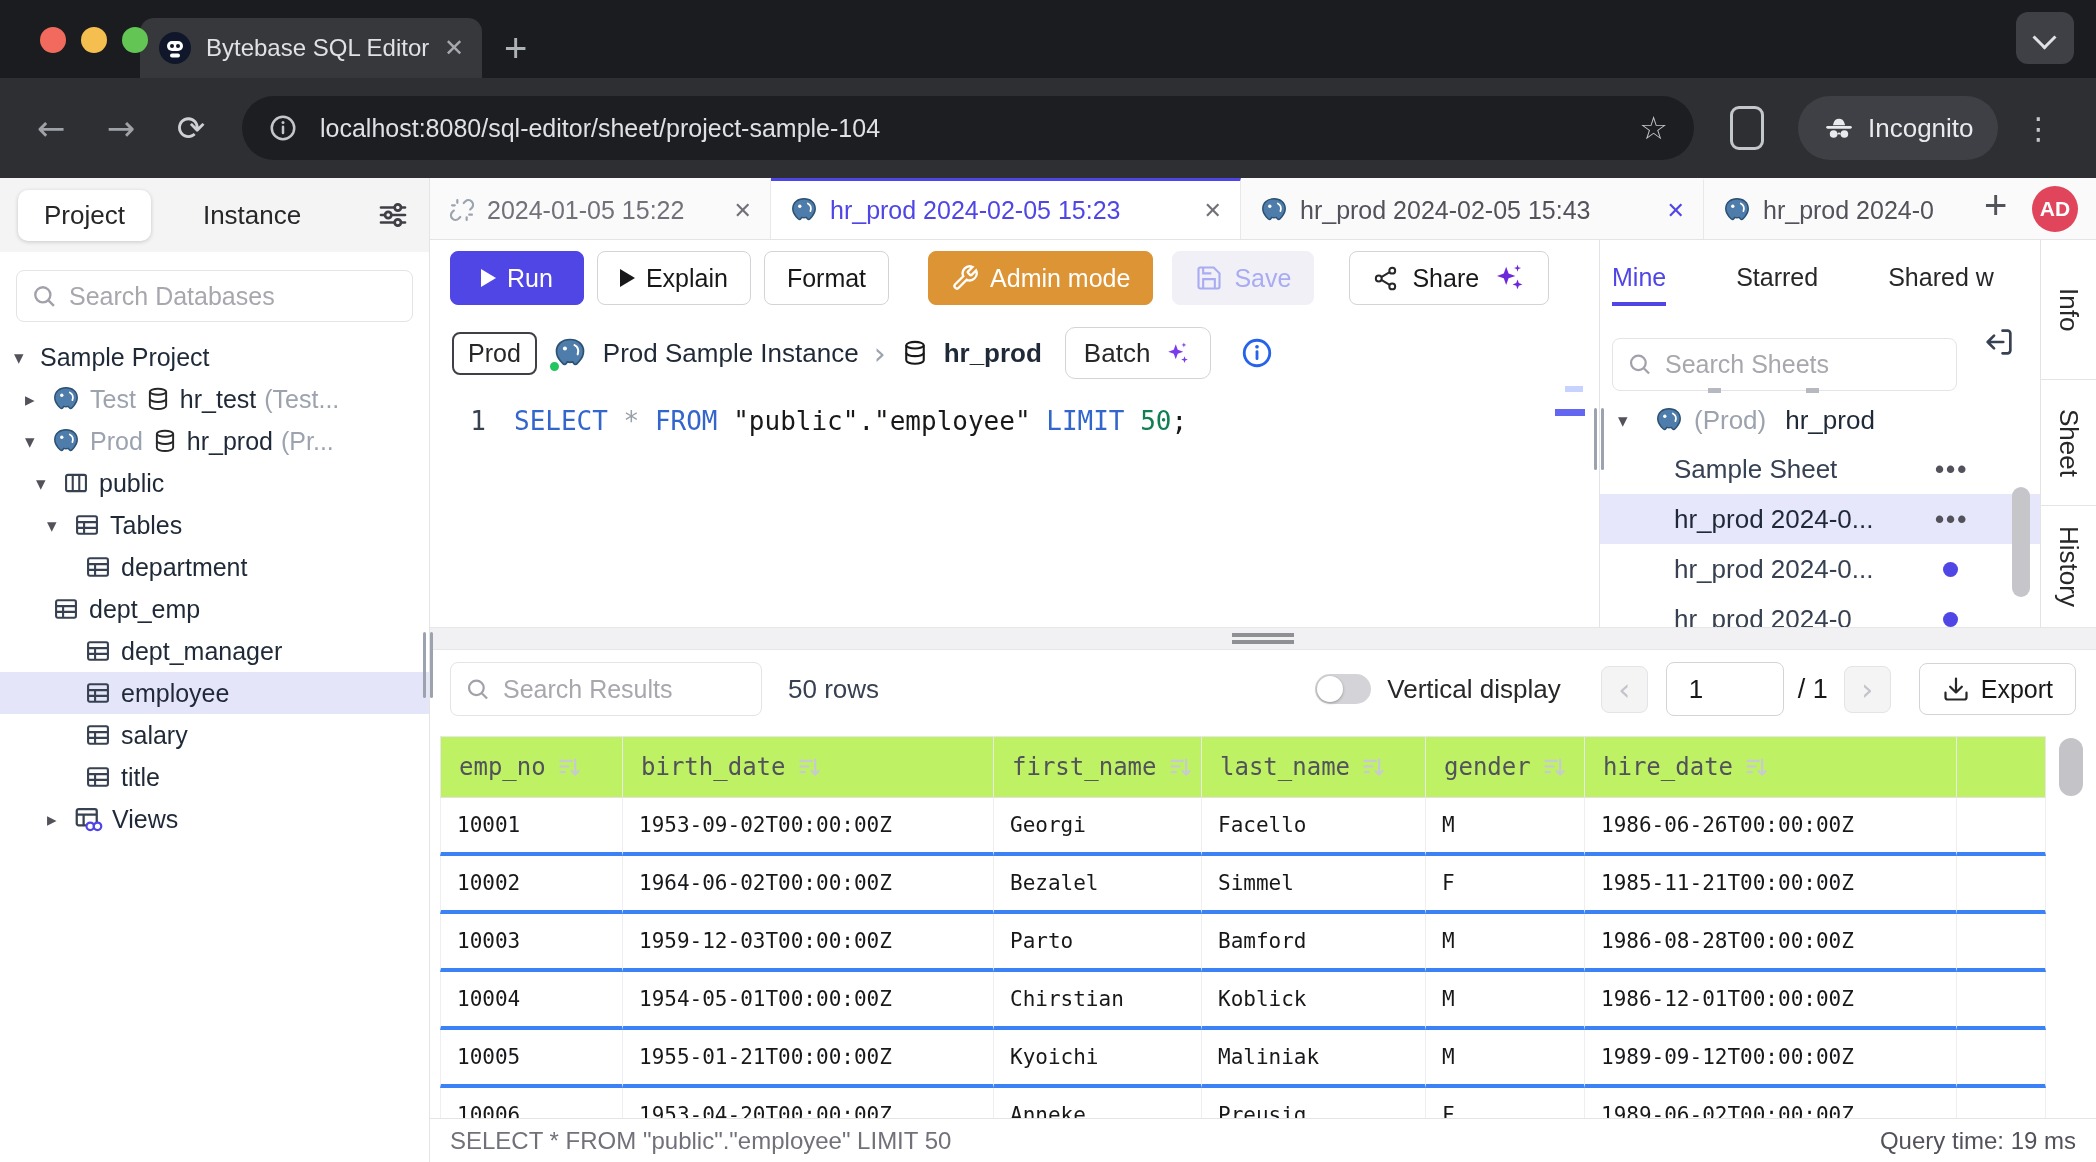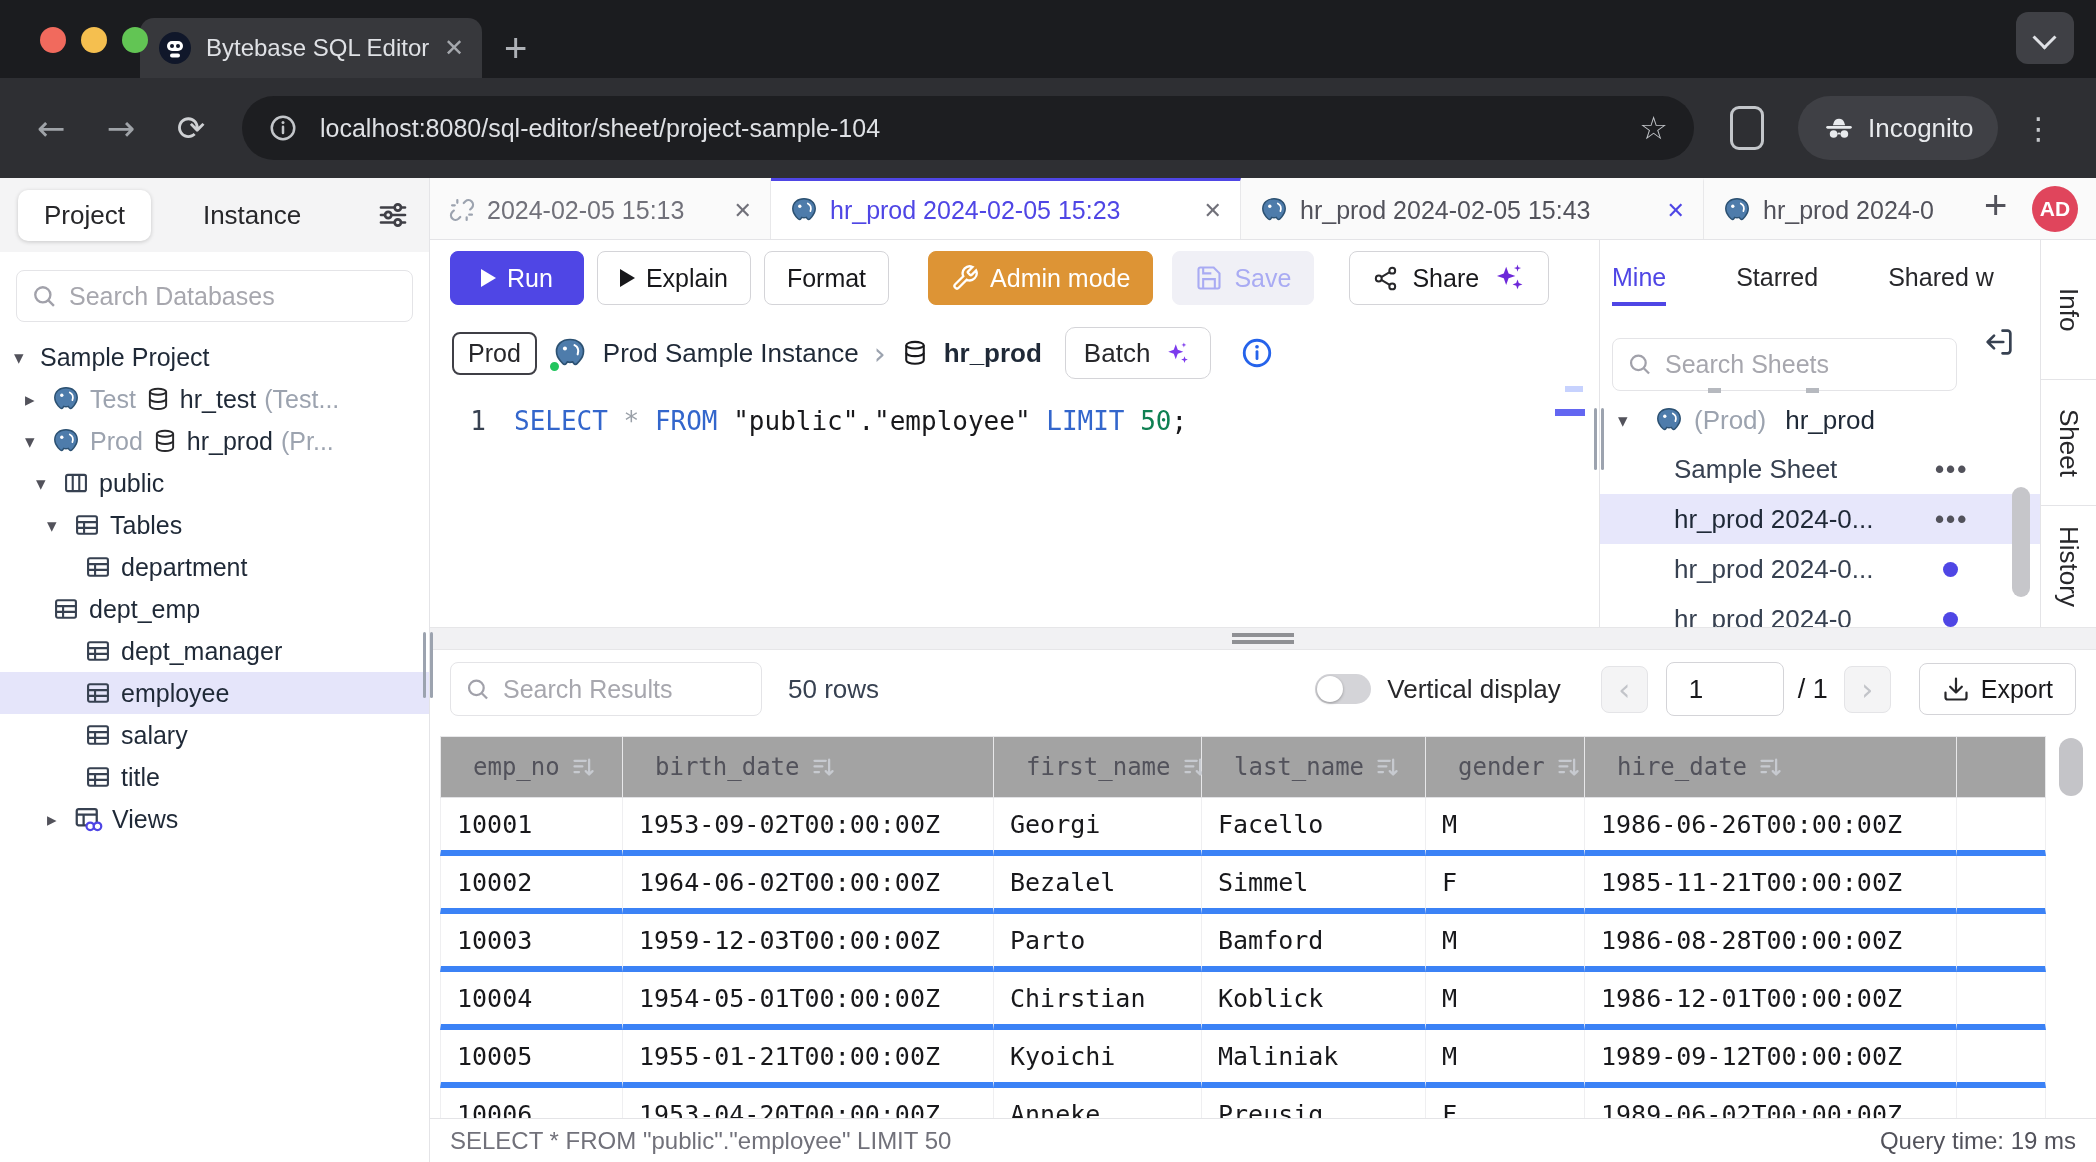--- a/index.html
+++ b/index.html
@@ -159,26 +159,26 @@
     display:flex;align-items:center;justify-content:center;color:#c2c4c9;font-size:30px;font-family:"DejaVu Sans",sans-serif;}
   .pagebtn.prev{margin-left:40px;}
   .pageinput{width:118px;height:50px;border:1px solid #d4d4d8;border-radius:8px;margin-left:18px;
     font-size:26px;padding:0 0 0 22px;color:#18181b;outline:none;font-family:"Liberation Sans",sans-serif;}
   .pagetotal{margin-left:14px;font-size:27px;color:#18181b;}
   .pagebtn.next{margin-left:16px;}
   .btn-export{margin-left:28px;height:52px;}
   .res-table{flex:1;margin-left:10px;overflow:hidden;position:relative;font-family:"DejaVu Sans Mono",monospace;}
   .t-head,.t-row{display:grid;grid-template-columns:183px 371px 208px 224px 159px 372px 89px;}
   .t-head{margin-top:8px;height:62px;}
-  .t-head .cell{background:#a3a3a3;border-right:1px solid #e8e8ea;border-top:1px solid #e8e8ea;border-bottom:1px solid #e2e2e5;
-    display:flex;align-items:center;gap:10px;padding-left:32px;font-size:24px;color:#52525b;}
+  .t-head .cell{background:#bef264;border-right:1px solid #e8e8ea;border-top:1px solid #e8e8ea;border-bottom:1px solid #e2e2e5;
+    display:flex;align-items:center;gap:10px;padding-left:18px;font-size:24px;color:#52525b;}
   .t-head .cell:first-child{border-left:1px solid #e8e8ea;}
   .t-row{height:58px;}
-  .t-row .cell{border-right:1px solid #efeff1;border-bottom:6px solid #3b82f6;display:flex;align-items:center;
-    padding-left:16px;font-size:25px;color:#18181b;white-space:nowrap;overflow:hidden;}
+  .t-row .cell{border-right:1px solid #efeff1;border-bottom:4px solid #3b82f6;display:flex;align-items:center;
+    padding-left:16px;font-size:21px;color:#18181b;white-space:nowrap;overflow:hidden;}
   .t-row .cell:first-child{border-left:1px solid #efeff1;}
   .res-scrollbar{position:absolute;right:13px;top:88px;width:24px;height:58px;border-radius:12px;background:#c4c4c8;}
 
   
   .statusbar{height:44px;border-top:1px solid var(--border);display:flex;align-items:center;
     justify-content:space-between;padding:0 20px;font-size:24px;color:#71717a;background:#fff;flex:none;}
   .statusbar .qtime{color:#52525b;}
 </style>
 </head>
 <body>
@@ -413,21 +413,21 @@
 
       <div class="edtabs" id="edtabs">
           <div class="edtab">
             <span style="display:flex">
               <svg width="28" height="28" viewBox="0 0 24 24" fill="none" stroke="#9ca3af" stroke-width="1.9" stroke-linecap="round">
                 <path d="M13.5 6l1.5-1.5a3.9 3.9 0 0 1 5.5 5.5L19 11.5"></path>
                 <path d="M10.5 18l-1.5 1.5a3.9 3.9 0 0 1-5.5-5.5L5 12.5"></path>
                 <path d="M16 20.5v-2.3M20.5 16h-2.3M3.5 8h2.3M8 3.5v2.3"></path>
               </svg>
             </span>
-            <span>2024-02-05 15:13</span>
+            <span>2024-01-05 15:22</span>
             <span class="xx glyph ">✕</span>
           </div>
           <div class="edtab active">
             <span style="display:flex">
               <svg width="30" height="30" viewBox="0 0 32 32">
                 <path d="M16 4c7 0 12 4.2 12 10.5 0 3.4-1.5 6.3-3.6 8.6l-2.2 2.4c-.8.9-2.1.8-2.8-.2l-1-1.4c-1.6.5-3.2.5-4.8 0l-1 1.4c-.7 1-2 1.1-2.8.2l-2.2-2.4C5.5 20.8 4 17.9 4 14.5 4 8.2 9 4 16 4z" fill="#4e7cab" stroke="#2c5172" stroke-width="1.5"></path>
                 <circle cx="11.5" cy="12" r="1.8" fill="#fff"></circle>
                 <path d="M20 9c3 1.5 4 4.7 2.8 8.2" stroke="#fff" stroke-width="1.8" fill="none" stroke-linecap="round"></path>
               </svg>
             </span>

